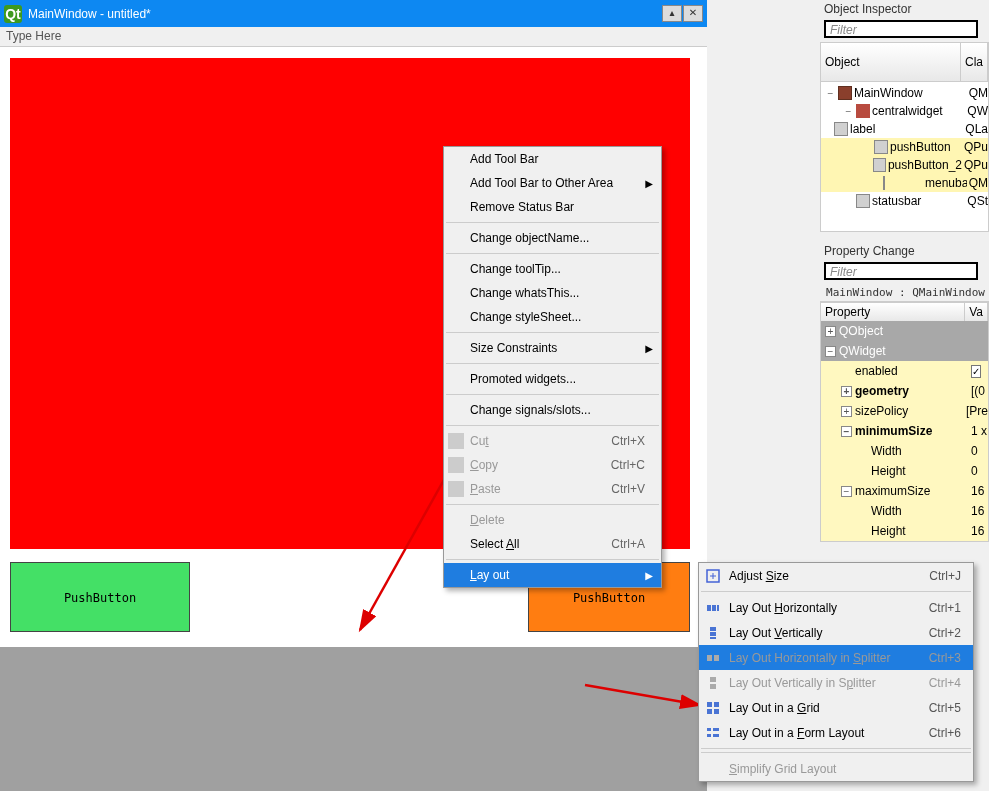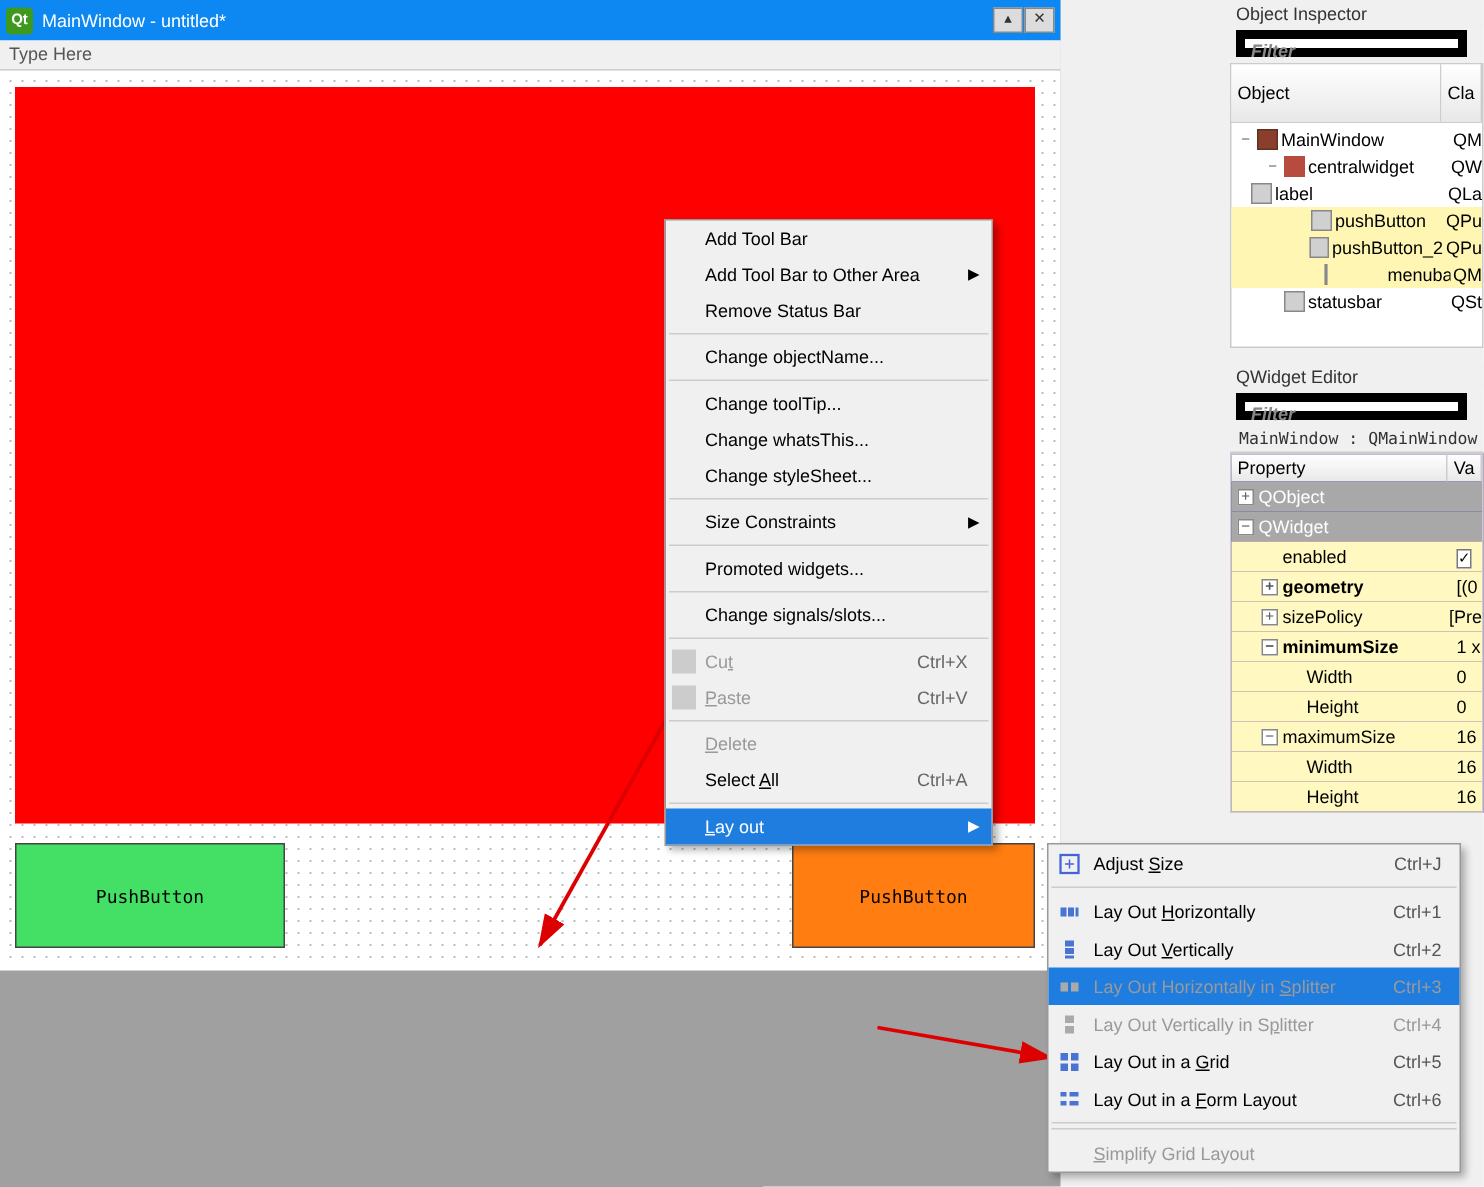--- a/index.html
+++ b/index.html
@@ -1,50 +1,50 @@
 <!DOCTYPE html>
 <html><head>
 <meta charset="utf-8">
 <style>
 * { margin:0; padding:0; box-sizing:border-box; font-family:"Microsoft YaHei","Segoe UI",Tahoma,sans-serif; font-size:12px; }
 body { width:989px; height:791px; background:#f0f0f0; position:relative; overflow:hidden; }
 .main-area { position:absolute; left:0; top:0; width:707px; height:791px; background:#a0a0a0; }
 .window { position:absolute; left:0; top:0; width:707px; height:647px; background:#fff; }
 .titlebar { height:27px; background:#0d88f2; color:#fff; display:flex; align-items:center; padding:0 4px; }
-.qt-logo { width:18px; height:18px; background:#3e9a1f; border-radius:3px; color:#fff; font-weight:bold; text-align:center; line-height:18px; margin-right:4px; font-size:10px; }
+.qt-logo { width:18px; height:18px; background:#3e9a1f; border-radius:3px; color:#fff; font-weight:bold; text-align:center; line-height:18px; margin-right:4px; font-size:14px; }
 .title-text { flex:1; padding-left:2px; }
 .title-btns { display:flex; gap:1px; }
 .title-btn { width:20px; height:17px; background:#dcdcdc; border:1px solid #888; color:#333; text-align:center; line-height:14px; font-size:10px; cursor:pointer; }
 .menubar { height:20px; background:#f0f0f0; border-bottom:1px solid #ccc; padding:2px 6px; color:#555; }
 .canvas { position:absolute; left:3px; top:50px; right:3px; bottom:3px; background:#fff; 
   background-image:radial-gradient(#bbb 0.5px,transparent 0.5px); background-size:8px 8px; }
 .red-label { position:absolute; left:7px; top:8px; width:680px; height:491px; background:#ff0000; }
 .btn-green { position:absolute; left:7px; top:512px; width:180px; height:70px; background:#44e066; border:1px solid #444; text-align:center; line-height:70px; font-family:monospace; }
 .btn-orange { position:absolute; left:525px; top:512px; width:162px; height:70px; background:#ff7d11; border:1px solid #444; text-align:center; line-height:70px; font-family:monospace; }
 
 .right-panel { position:absolute; left:820px; top:0; width:169px; height:791px; background:#f0f0f0; }
 .panel-title { padding:2px 4px; font-size:12px; color:#333; background:#f0f0f0; }
-.filter-box { margin:2px 11px 4px 4px; height:18px; border:6px solid #000000; background:#fff; padding:1px 4px; color:#888; font-style:italic;font-weight:bold; }
+.filter-box { margin:2px 11px 4px 4px; height:18px; border:2px solid #000000; background:#fff; padding:1px 4px; color:#888; font-style:italic; }
 .tree-header { display:flex; background:#fff; border:1px solid #ccc; margin:0 0 0 0; }
 .tree-header > div { padding:12px 4px; border-right:1px solid #ccc; background:linear-gradient(#fff,#e8e8e8); }
 .th-obj { width:146px; } .th-cls { flex:1; }
 .tree-body { background:#fff; border:1px solid #ccc; border-top:none; padding:2px 0; height:150px; }
 .tree-row { display:flex; height:18px; align-items:center; }
 .tree-row.sel { background:#fff6b3; }
 .tree-row .lbl { width:146px; padding-left:0; display:flex; align-items:center; gap:2px; overflow:hidden; }
 .tree-row .cls { flex:1; padding-left:2px; }
 .expander { width:11px; text-align:center; color:#666; font-size:10px; }
 .tree-icon { width:14px; height:14px; background:#888; display:inline-block; }
 .tree-icon.win { background:#8a3f2c; border:1px solid #603020; }
 .tree-icon.widget { background:#b84b3f; }
 .tree-icon.obj { background:#d0d0d0; border:1px solid #888; }
 
 .prop-panel { margin-top:10px; }
 .prop-context { font-family:monospace; font-size:11px; padding:2px 4px; color:#333; border-bottom:1px solid #ccc;text-align:right; }
-.prop-table { background:#4c1d95; border:1px solid #ccc; }
+.prop-table { background:#0f172a; border:1px solid #ccc; }
 .prop-header { display:flex; background:linear-gradient(#fff,#e8e8e8); }
 .prop-header > div { padding:2px 4px; border-right:1px solid #ccc; }
 .ph-name { width:146px; } .ph-val { flex:1; }
 .prop-row { display:flex; height:20px; align-items:center; background:#fff8c0; }
 .prop-row.cat { background:#a8a8a8; color:#fff; }
 .prop-row .pn { width:146px; padding-left:4px; display:flex; align-items:center; gap:3px; }
 .prop-row .pv { flex:1; padding-left:4px; }
 .prop-row.bold .pn { font-weight:bold; }
 .pexpand { width:11px; height:11px; border:1px solid #888; background:#fff; text-align:center; line-height:9px; font-size:10px; color:#555; }
 .checkbox { width:13px; height:13px; border:1px solid #777; background:#fff; text-align:center; line-height:11px; font-size:10px; }
@@ -171,21 +171,21 @@
         <div class="lbl" style="padding-left: 22px;">
           <span class="expander"></span>
           <span class="tree-icon obj"></span>
           <span>statusbar</span>
         </div>
         <div class="cls">QSt</div>
       </div>
     </div>
 
   <div class="prop-panel">
-    <div class="panel-title">QWidget Editor</div>
+    <div class="panel-title">Property Change</div>
     <div class="filter-box">Filter</div>
     <div class="prop-context">MainWindow : QMainWindow</div>
     <div class="prop-table">
       <div class="prop-header">
         <div class="ph-name">Property</div>
         <div class="ph-val">Va</div>
       </div>
       <div id="prop-body">
           <div class="prop-row cat">
             <div class="pn" style="padding-left: 4px;">
@@ -307,20 +307,25 @@
     <div class="cm-item">
       <span>Change signals/slots...</span>
     </div>
     <div class="cm-sep"></div>
     <div class="cm-item disabled">
       <span><span>Cu<span class="underline">t</span></span></span>
       <span class="cm-shortcut">Ctrl+X</span>
       <span class="cm-icon" style="background: rgb(204, 204, 204);"></span>
     </div>
     <div class="cm-item disabled">
+      <span><span><span class="underline">C</span>opy</span></span>
+      <span class="cm-shortcut">Ctrl+C</span>
+      <span class="cm-icon" style="background: rgb(204, 204, 204);"></span>
+    </div>
+    <div class="cm-item disabled">
       <span><span><span class="underline">P</span>aste</span></span>
       <span class="cm-shortcut">Ctrl+V</span>
       <span class="cm-icon" style="background: rgb(204, 204, 204);"></span>
     </div>
     <div class="cm-sep"></div>
     <div class="cm-item disabled">
       <span><span><span class="underline">D</span>elete</span></span>
     </div>
     <div class="cm-item">
       <span><span>Select <span class="underline">A</span>ll</span></span>

